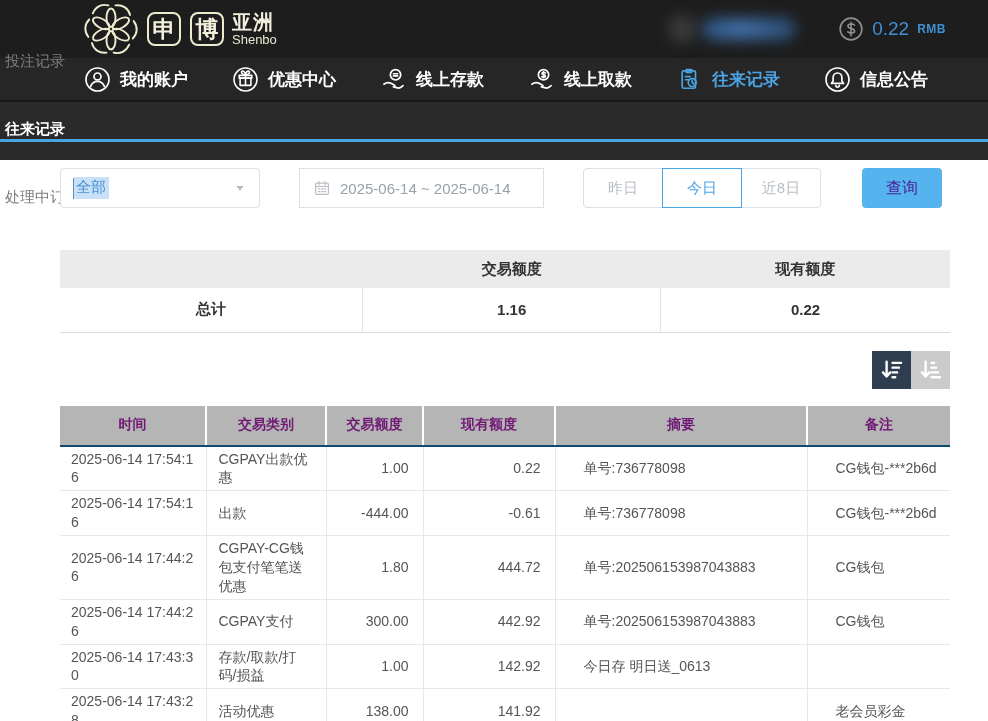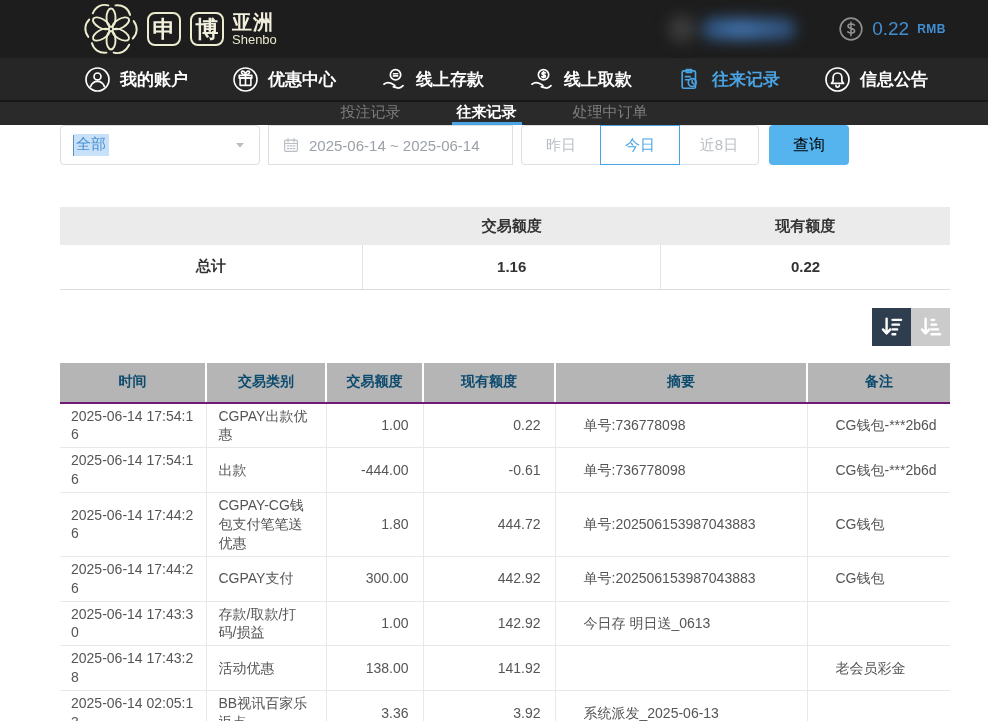--- a/index.html
+++ b/index.html
@@ -29,66 +29,66 @@
   .balance-currency { color:#418fd3; font-size:12px; font-weight:bold; letter-spacing:.5px; }
 
   
   .main-nav { height:42px; background:#262626; display:flex; align-items:center; justify-content:space-between; padding:0 60px 0 84px; }
   .nav-item { display:flex; align-items:center; gap:9px; color:#fff; cursor:pointer; }
   .nav-item.active { color:#4aa4e4; }
   .nav-ico { width:27px; height:27px; flex:none; }
   .nav-label { font-size:17px; font-weight:bold; white-space:nowrap; }
 
   
-  .subnav { height:25px; background:#2a2a2a; border-top:2px solid #181818; display:flex; justify-content:center; gap:46px; }
+  .subnav { height:60px; background:#2a2a2a; border-top:2px solid #181818; display:flex; justify-content:center; gap:46px;flex-direction:column; }
   .subnav-tab { font-size:15px; color:#7d7d7d; display:flex; align-items:center; padding:0 5px; border-bottom:3px solid transparent; cursor:pointer; }
   .subnav-tab.active { color:#fff; font-weight:bold; border-bottom-color:#4aa4e4; }
 
   
   .content { width:890px; margin-left:60px; }
 
-  .filter-row { display:flex; align-items:center; height:40px; }
+  .filter-row { margin-top:8px; display:flex; align-items:center; height:40px;gap:31px; }
   .type-select { width:200px; height:40px; border:1px solid #dcdfe3; border-radius:4px; background:#fff;
     display:flex; align-items:center; padding:0 12px; cursor:pointer; }
   .type-select .caret-bar { width:1px; height:21px; background:#5b8fc0; }
   .type-select .value { font-size:15px; color:#4a90d2; background:#c9e1f8; padding:1px 3px 2px 2px; }
   .type-select .arrow { margin-left:auto; width:14px; height:14px; color:#b9bec4; }
   .date-input { margin-left:8px; width:245px; height:40px; border:1px solid #dcdfe3; border-radius:0;
     display:flex; align-items:center; gap:9px; padding:0 13px; cursor:pointer; }
   .date-input .cal { width:18px; height:18px; color:#b9bec4; flex:none; }
   .date-input .value { font-size:15px; color:#9aa1a8; white-space:nowrap; }
   .quick-range-group { margin-left:8px; display:flex; }
   .quick-btn { width:80px; height:40px; background:#fff; border:1px solid #dcdfe3; font-size:15px; color:#b9bec4;
     cursor:pointer; margin-left:-1px; padding:0; font-family:inherit; }
   .quick-btn:first-child { border-radius:4px 0 0 4px; margin-left:0; }
   .quick-btn:last-child { border-radius:0 4px 4px 0; }
   .quick-btn.active { border-color:#4aa4e4; color:#4aa4e4; position:relative; z-index:1; }
   .search-btn { margin-left:10px; width:80px; height:40px; background:#55b3ee; border:none; border-radius:4px;
-    color:#000000; font-size:16px; cursor:pointer; font-family:inherit; }
+    color:#4c1d95; font-size:16px; cursor:pointer; font-family:inherit; }
 
   
   .summary-table { margin-top:42px; width:890px; border-collapse:collapse; table-layout:fixed; }
   .summary-table col.s0 { width:34%; } .summary-table col.s1 { width:33.5%; } .summary-table col.s2 { width:32.5%; }
   .summary-table th { height:38px; background:#ebebeb; font-size:15px; color:#333; font-weight:bold; text-align:center; }
   .summary-table td { height:44px; background:#fff; font-size:15px; color:#333; font-weight:bold; text-align:center; border-bottom:1px solid #dcdcdc; }
   .summary-table td + td { border-left:1px solid #e3e3e3; }
 
   
   .sort-row { margin-top:18px; display:flex; justify-content:flex-end; }
   .sort-btn { width:39px; height:38px; display:flex; align-items:center; justify-content:center; color:#fff; cursor:pointer; }
   .sort-btn.active { background:#2f3e4e; }
   .sort-btn.inactive { background:#cbcbcb; }
   .sort-btn .si { width:25px; height:25px; }
 
   
   .tx-table { margin-top:17px; width:890px; border-collapse:collapse; table-layout:fixed; }
   .tx-table col.c0 { width:146px; } .tx-table col.c1 { width:120px; } .tx-table col.c2 { width:97px; }
   .tx-table col.c3 { width:132px; } .tx-table col.c4 { width:252px; } .tx-table col.c5 { width:143px; }
-  .tx-table th { height:40px; background:#b5b5b5; color:#0c4a6e; font-size:14px; font-weight:bold; text-align:center;
-    border-right:2px solid #fff; border-bottom:2px solid #701a75;margin-left:12px; }
+  .tx-table th { height:40px; background:#b5b5b5; color:#701a75; font-size:14px; font-weight:bold; text-align:center;
+    border-right:2px solid #fff; border-bottom:2px solid #0c4a6e;margin-left:12px; }
   .tx-table th:last-child { border-right:none; }
   .tx-table td { height:40px; font-size:14px; color:#555; border-bottom:1px solid #e8e8e8; border-right:1px solid #e8e8e8;
     padding:3px 12px; line-height:1.35; background:#fff; word-break:break-all; }
   .tx-table td:last-child { border-right:none; }
   .tx-table td.c0 { padding-left:11px; text-align:left; }
   .tx-table td.c1 { text-align:left; }
   .tx-table td.c2, .tx-table td.c3 { text-align:right; padding-right:14px; }
   .tx-table td.c4, .tx-table td.c5 { text-align:left; padding-left:28px; }
 </style>
 </head>

